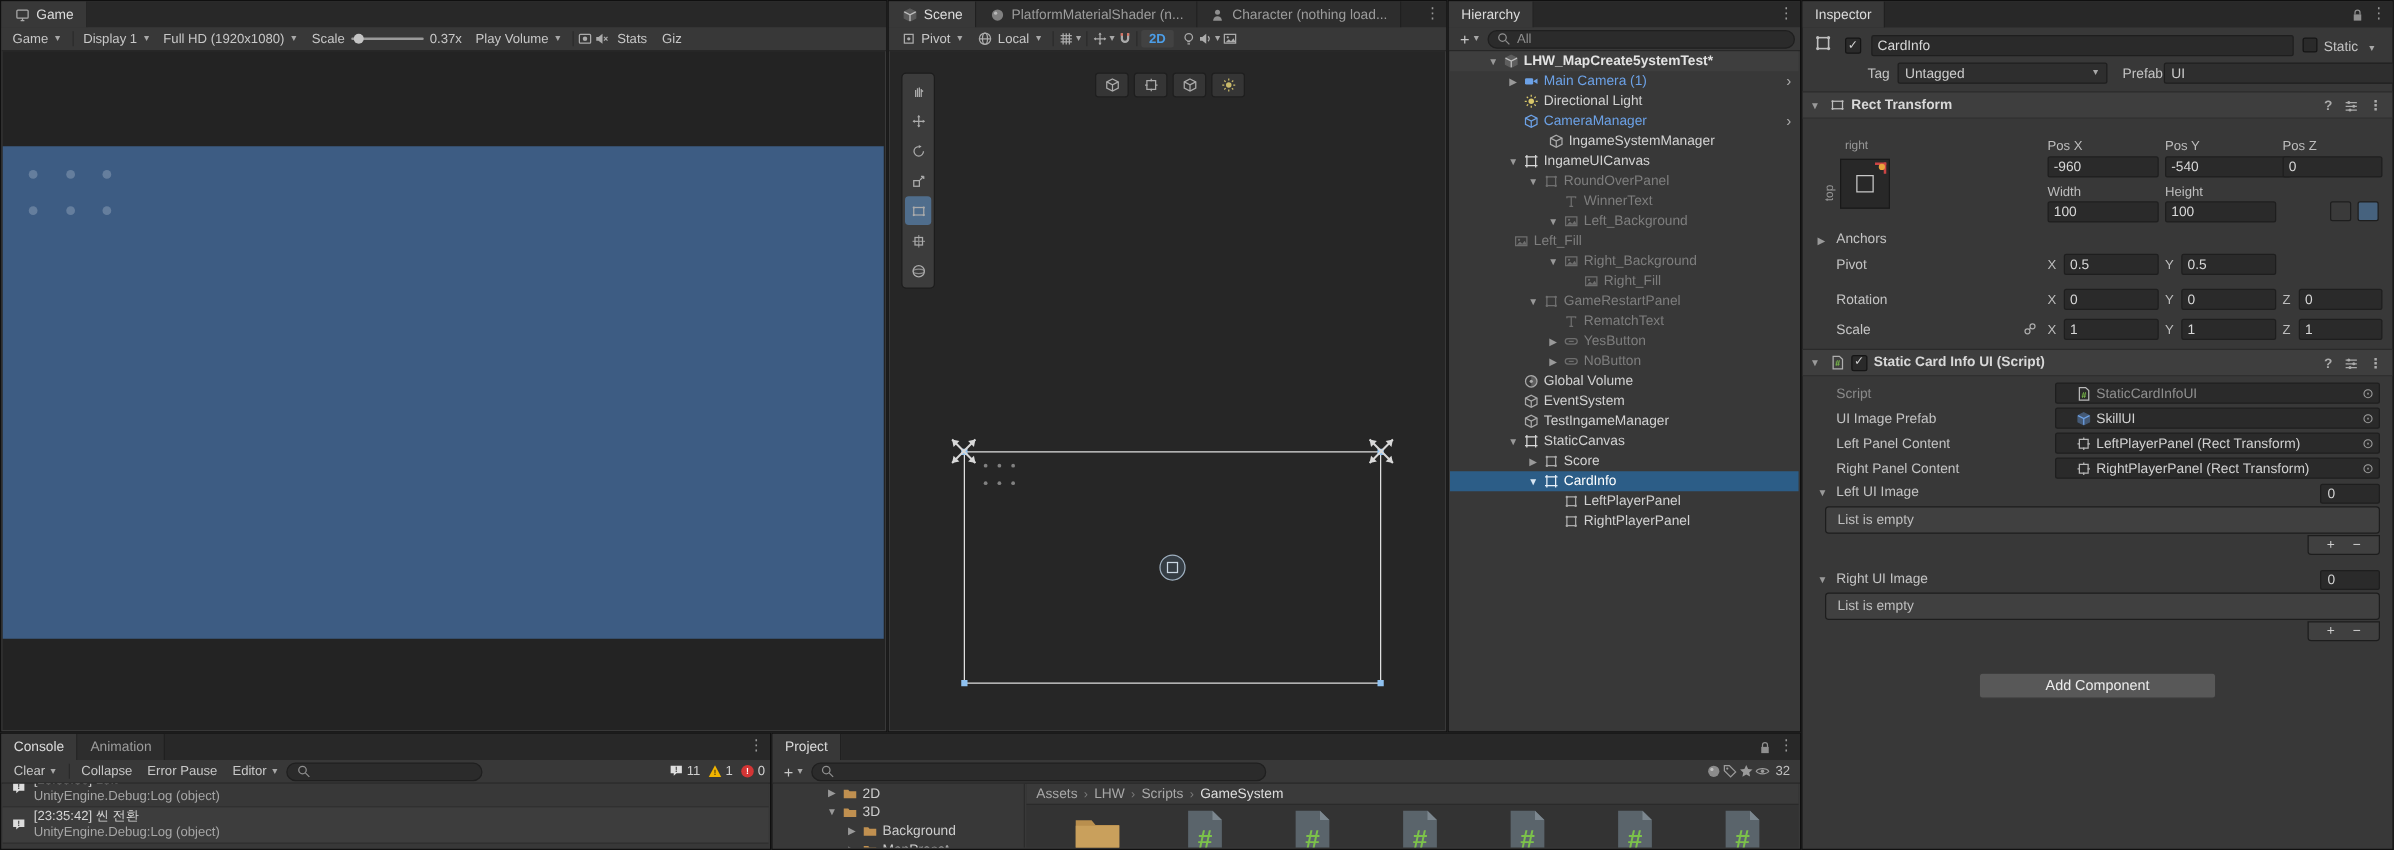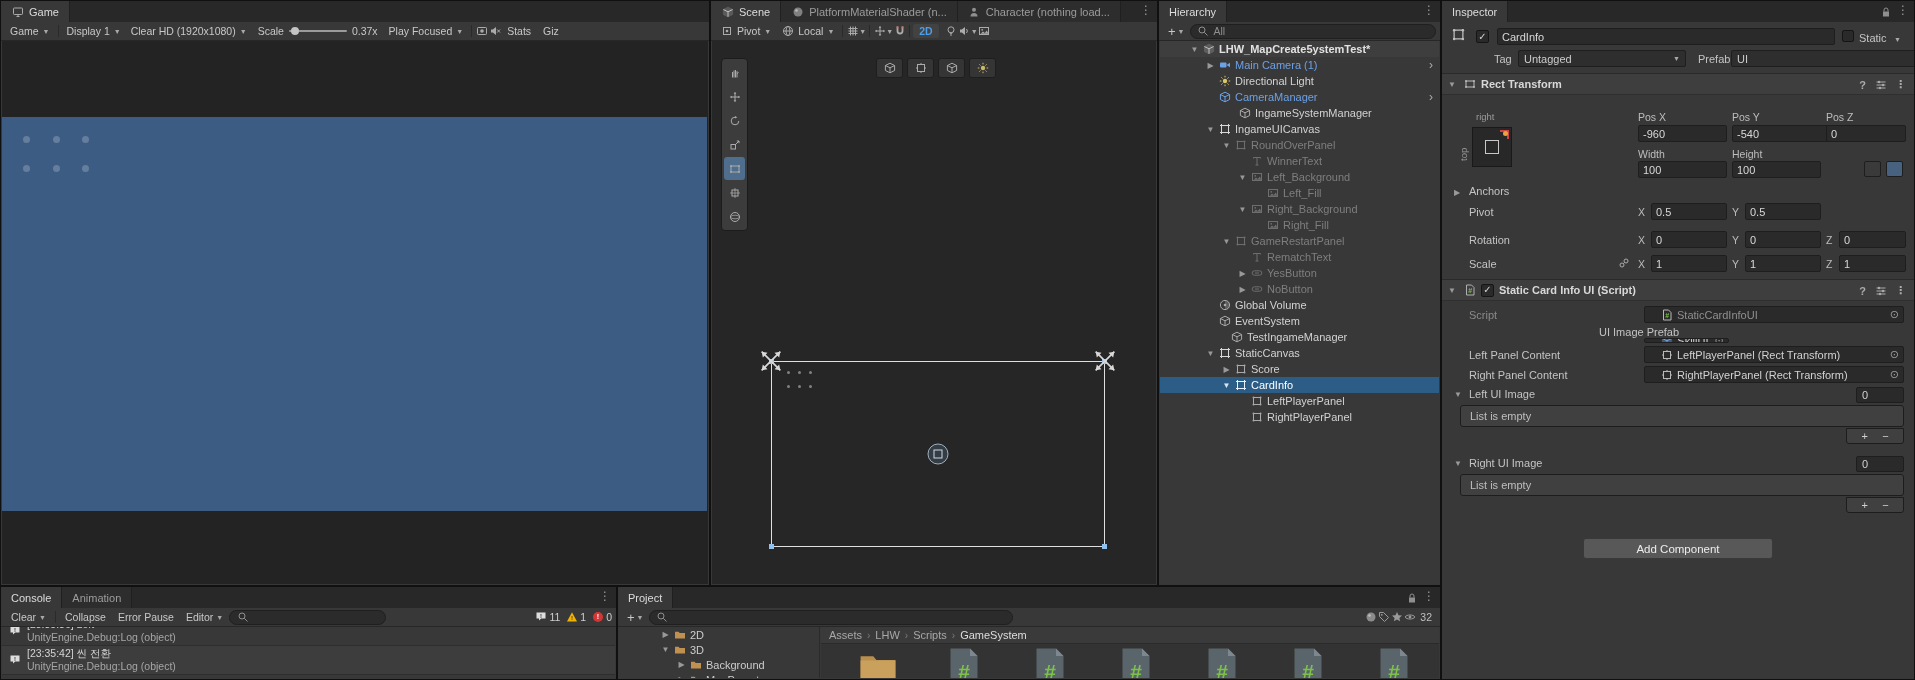--- a/index.html
+++ b/index.html
@@ -120,32 +120,32 @@
       <div class="dd">
           <span>Game</span>
           <span class="caret">▼</span>
         </div>
       <span class="sep"></span>
       <div class="dd">
           <span>Display 1</span>
           <span class="caret">▼</span>
         </div>
       <div class="dd">
-          <span>Clear HD (1920x1080)</span>
+          <span>Full HD (1920x1080)</span>
           <span class="caret">▼</span>
         </div>
       <div class="slider">
         <span>Scale</span>
         <span class="track">
             <span class="knob"></span>
           </span>
         <span>0.37x</span>
       </div>
       <div class="dd">
-          <span>Play Focused</span>
+          <span>Play Volume</span>
           <span class="caret">▼</span>
         </div>
       <span class="sep"></span>
       <span class="icon12">
           <svg viewBox="0 0 12 12" fill="none" stroke-width="1">
             <rect x="1.5" y="2.5" width="9" height="7" rx=".8" fill="none" stroke="#ABABAB"></rect>
             <circle cx="6" cy="6" r="1.8" fill="#ABABAB"></circle>
           </svg>
         </span>
       <span class="icon12">
@@ -513,21 +513,21 @@
           <span class="harrow">▼</span>
           <span class="hicon">
             <svg viewBox="0 0 12 12" fill="none" stroke-width="1">
               <rect x="1.5" y="2.5" width="9" height="7" fill="none" stroke="#6E6E6E"></rect>
               <circle cx="4.2" cy="4.8" r=".9" fill="#6E6E6E"></circle>
               <path d="M2.5 8.7 5 6.4l1.8 1.5 2-2.3 1.6 3.1Z" fill="#6E6E6E"></path>
             </svg>
           </span>
           <span class="hlabel">Left_Background</span>
         </div>
-        <div class="hrow inactive" style="padding-left: 92px;">
+        <div class="hrow inactive" style="padding-left: 36px;">
           <span class="harrow"></span>
           <span class="hicon">
             <svg viewBox="0 0 12 12" fill="none" stroke-width="1">
               <rect x="1.5" y="2.5" width="9" height="7" fill="none" stroke="#6E6E6E"></rect>
               <circle cx="4.2" cy="4.8" r=".9" fill="#6E6E6E"></circle>
               <path d="M2.5 8.7 5 6.4l1.8 1.5 2-2.3 1.6 3.1Z" fill="#6E6E6E"></path>
             </svg>
           </span>
           <span class="hlabel">Left_Fill</span>
         </div>
@@ -609,21 +609,21 @@
         <div class="hrow normal" style="padding-left: 44px;">
           <span class="harrow"></span>
           <span class="hicon">
             <svg viewBox="0 0 12 12" fill="none" stroke-width="1">
               <path d="M6 1.2 10.6 3.5v5L6 10.8 1.4 8.5v-5Z" fill="none" stroke="#A9A9A9"></path>
               <path d="M1.4 3.5 6 5.8l4.6-2.3M6 5.8v5" fill="none" stroke="#A9A9A9"></path>
             </svg>
           </span>
           <span class="hlabel">EventSystem</span>
         </div>
-        <div class="hrow normal" style="padding-left: 56px;">
+        <div class="hrow normal" style="padding-left: 44px;">
           <span class="harrow"></span>
           <span class="hicon">
             <svg viewBox="0 0 12 12" fill="none" stroke-width="1">
               <path d="M6 1.2 10.6 3.5v5L6 10.8 1.4 8.5v-5Z" fill="none" stroke="#A9A9A9"></path>
               <path d="M1.4 3.5 6 5.8l4.6-2.3M6 5.8v5" fill="none" stroke="#A9A9A9"></path>
             </svg>
           </span>
           <span class="hlabel">TestIngameManager</span>
         </div>
         <div class="hrow normal" style="padding-left: 44px;">
@@ -1103,21 +1103,21 @@
             <span class="icon12">
               <svg viewBox="0 0 12 12" fill="none" stroke-width="1">
                 <path d="M2.5 1h5L10 3.5V11H2.5Z" fill="none" stroke="#B8B8B8"></path>
                 <text x="6.2" y="9" font-size="7" text-anchor="middle" fill="#7CC24A" font-weight="bold" font-family="sans-serif">#</text>
               </svg>
             </span>
             <span class="ofText">StaticCardInfoUI</span>
             <span class="ofPick">⊙</span>
           </div>
         </div>
-        <div class="irow" style="top: 325px; flex-direction: column;">
+        <div class="irow" style="top: 325px;">
           <span class="ilabel">UI Image Prefab</span>
           <div class="objfield">
             <span class="icon12">
               <svg viewBox="0 0 12 12" fill="none" stroke-width="1">
                 <path d="M6 1.2 10.6 3.5v5L6 10.8 1.4 8.5v-5Z" fill="#6CA1E6" opacity=".4" stroke="#6CA1E6"></path>
                 <path d="M1.4 3.5 6 5.8l4.6-2.3M6 5.8v5" fill="none" stroke="#6CA1E6"></path>
               </svg>
             </span>
             <span class="ofText">SkillUI</span>
             <span class="ofPick">⊙</span>

